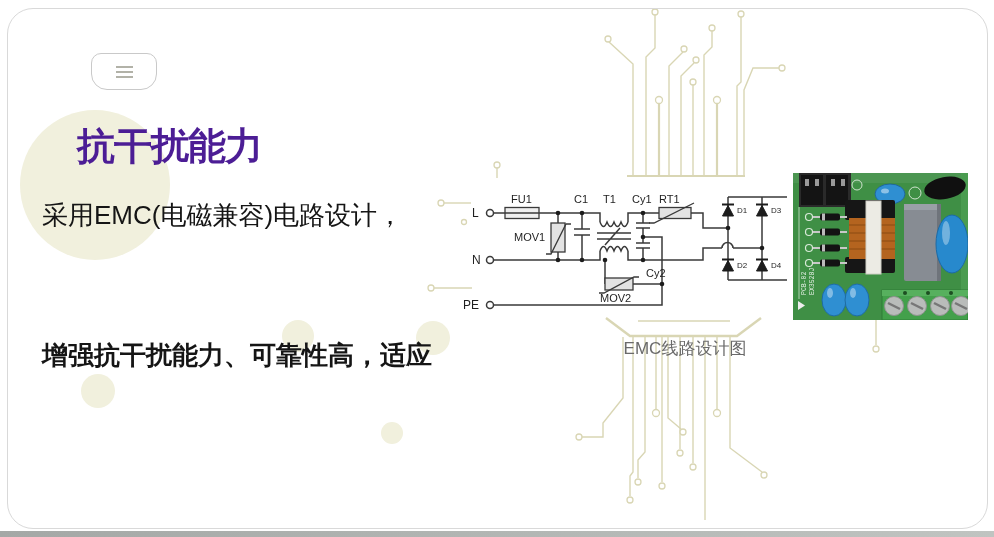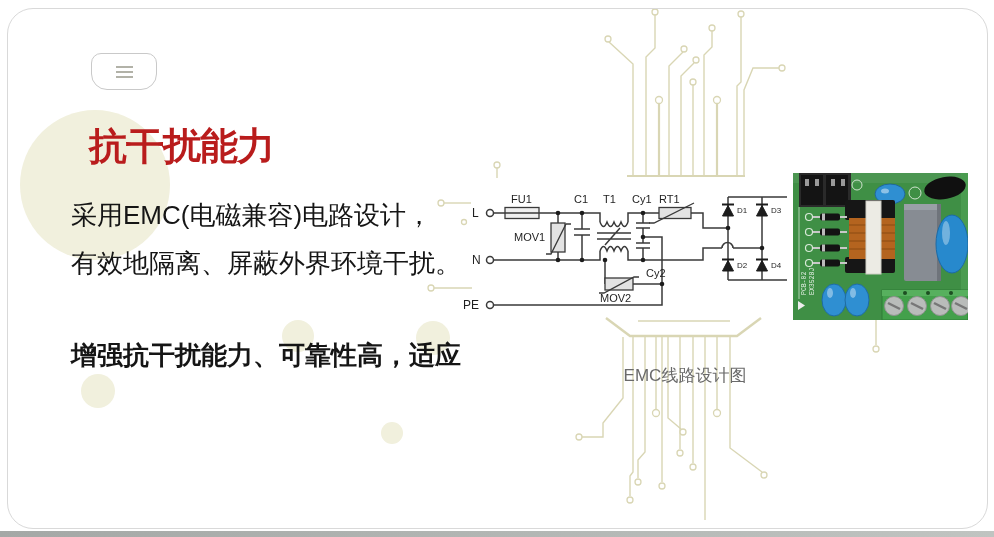--- a/index.html
+++ b/index.html
@@ -17,24 +17,24 @@
   .c3{left:416px;top:321px;width:34px;height:34px;}
   .c4{left:81px;top:374px;width:34px;height:34px;}
   .c5{left:381px;top:422px;width:22px;height:22px;}
   
   .tab{position:absolute;left:91px;top:53px;width:64px;height:35px;background:#fff;
        border:1px solid #c9c9c9;border-radius:10px 10px 16px 16px;
        display:flex;flex-direction:column;justify-content:center;align-items:center;gap:3px;cursor:pointer;}
   .tab span{display:block;width:17px;height:2px;background:#b2b2a8;}
   
   .title{position:absolute;left:77px;top:121px;font-size:38px;font-weight:700;
-         color:#b91c1c;letter-spacing:-1px;white-space:nowrap;margin-left:12px;}
-  .para{position:absolute;left:42px;font-size:26px;color:#151515;line-height:48px;white-space:nowrap;margin-left:29px;}
+         color:#4c1d95;letter-spacing:-1px;white-space:nowrap;}
+  .para{position:absolute;left:42px;font-size:26px;color:#151515;line-height:48px;white-space:nowrap;}
   .p1{top:191px;} .p2{top:331px;font-weight:bold;}
-  .caption{position:absolute;left:575px;top:364px;width:220px;text-align:center;
+  .caption{position:absolute;left:575px;top:337px;width:220px;text-align:center;
            font-size:17px;color:#6a6a6a;}
   svg{position:absolute;}
   .deco{left:0;top:0;}
   .schem{left:450px;top:176px;}
   .pcb{left:793px;top:173px;}
   .slabel{font-family:"Liberation Sans",sans-serif;fill:#1f1f1f;}
 </style>
 </head>
 <body>
 
@@ -318,20 +318,19 @@
   <div class="tab">
     <div style="display:contents">
       <span></span><span></span><span></span>
     </div>
   </div>
 
   <div class="title">抗干扰能力</div>
 
   <div class="para p1">
     <div>采用EMC(电磁兼容)电路设计，</div>
-    <div>有效地隔离、屏蔽外界环境干扰。</div>
   </div>
   <div class="para p2">
     <div>增强抗干扰能力、可靠性高，适应</div>
   </div>
 
   <div class="bottom-bar"></div>
 </div>
 
 </body></html>

